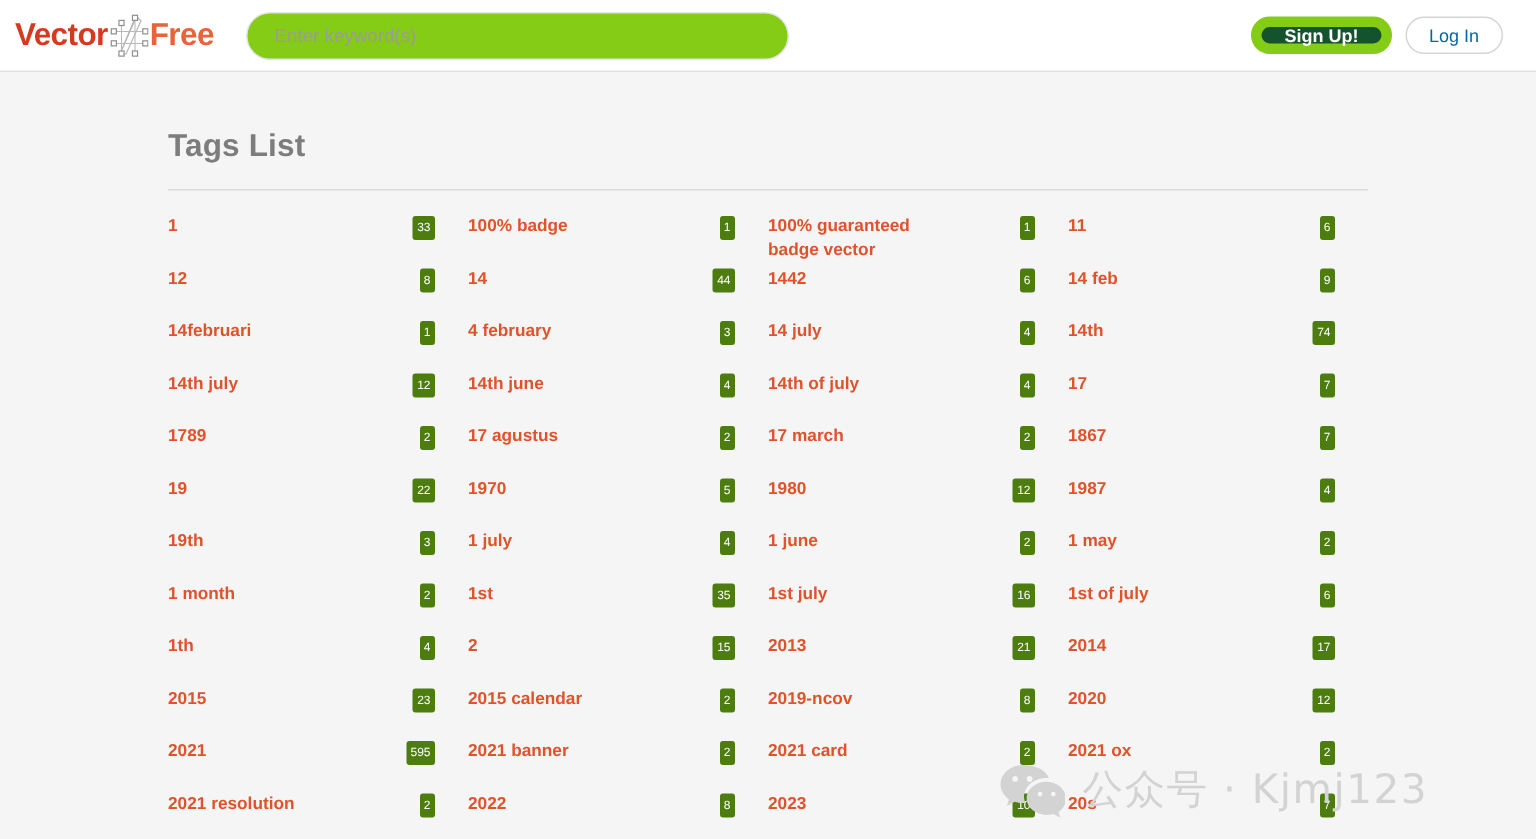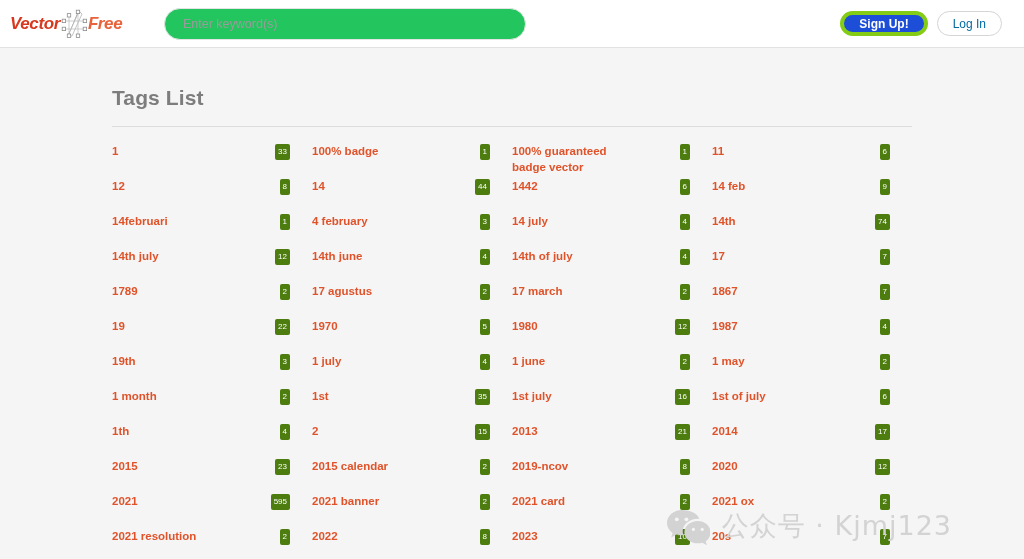--- a/index.html
+++ b/index.html
@@ -32,25 +32,24 @@
     display: flex;
     align-items: center;
     flex: 0 0 auto;
     width: 126px;
     height: 34px;
     position: relative;
     cursor: pointer;
     user-select: none;
   }
   .logo-text {
-    font-size: 17px;
+    font-size: 21px;
     font-weight: bold;
     letter-spacing: -0.4px;
     line-height: 1;
-    font-style: italic;
   }
   .logo-vector { color: #d6391f; }
   .logo-free   { color: #e8633a; }
   .logo-mark {
     position: relative;
     width: 26px;
     height: 30px;
     margin: 0 1px;
     flex: 0 0 auto;
   }
@@ -58,21 +57,21 @@
 
   .search-wrap {
     margin-left: 28px;
     flex: 0 0 auto;
   }
   .search-input {
     width: 362px;
     height: 32px;
     border-radius: 18px;
     border: 1px solid #e4e4e4;
-    background: #22c55e;
+    background: #84cc16;
     padding: 0 18px;
     font-size: 12.5px;
     font-family: "Liberation Sans", sans-serif;
     color: #555;
     outline: none;
   }
   .search-input::placeholder { color: #9b9b9b; }
 
   .header-actions {
     margin-left: auto;
@@ -87,23 +86,23 @@
     border-radius: 14px;
     height: 25px;
     padding: 0 15px;
     cursor: pointer;
     line-height: 1;
     display: inline-flex;
     align-items: center;
     justify-content: center;
   }
   .btn-signup {
-    background: #1d4ed8;
+    background: #14532d;
     color: #ffffff;
-    border: 4px solid #84cc16;
+    border: 7px solid #84cc16;
   }
   .btn-login {
     background: #ffffff;
     color: #0369a1;
     border: 1px solid #d5d5d5;
     font-weight: normal;
   }
 
   
   .page {

